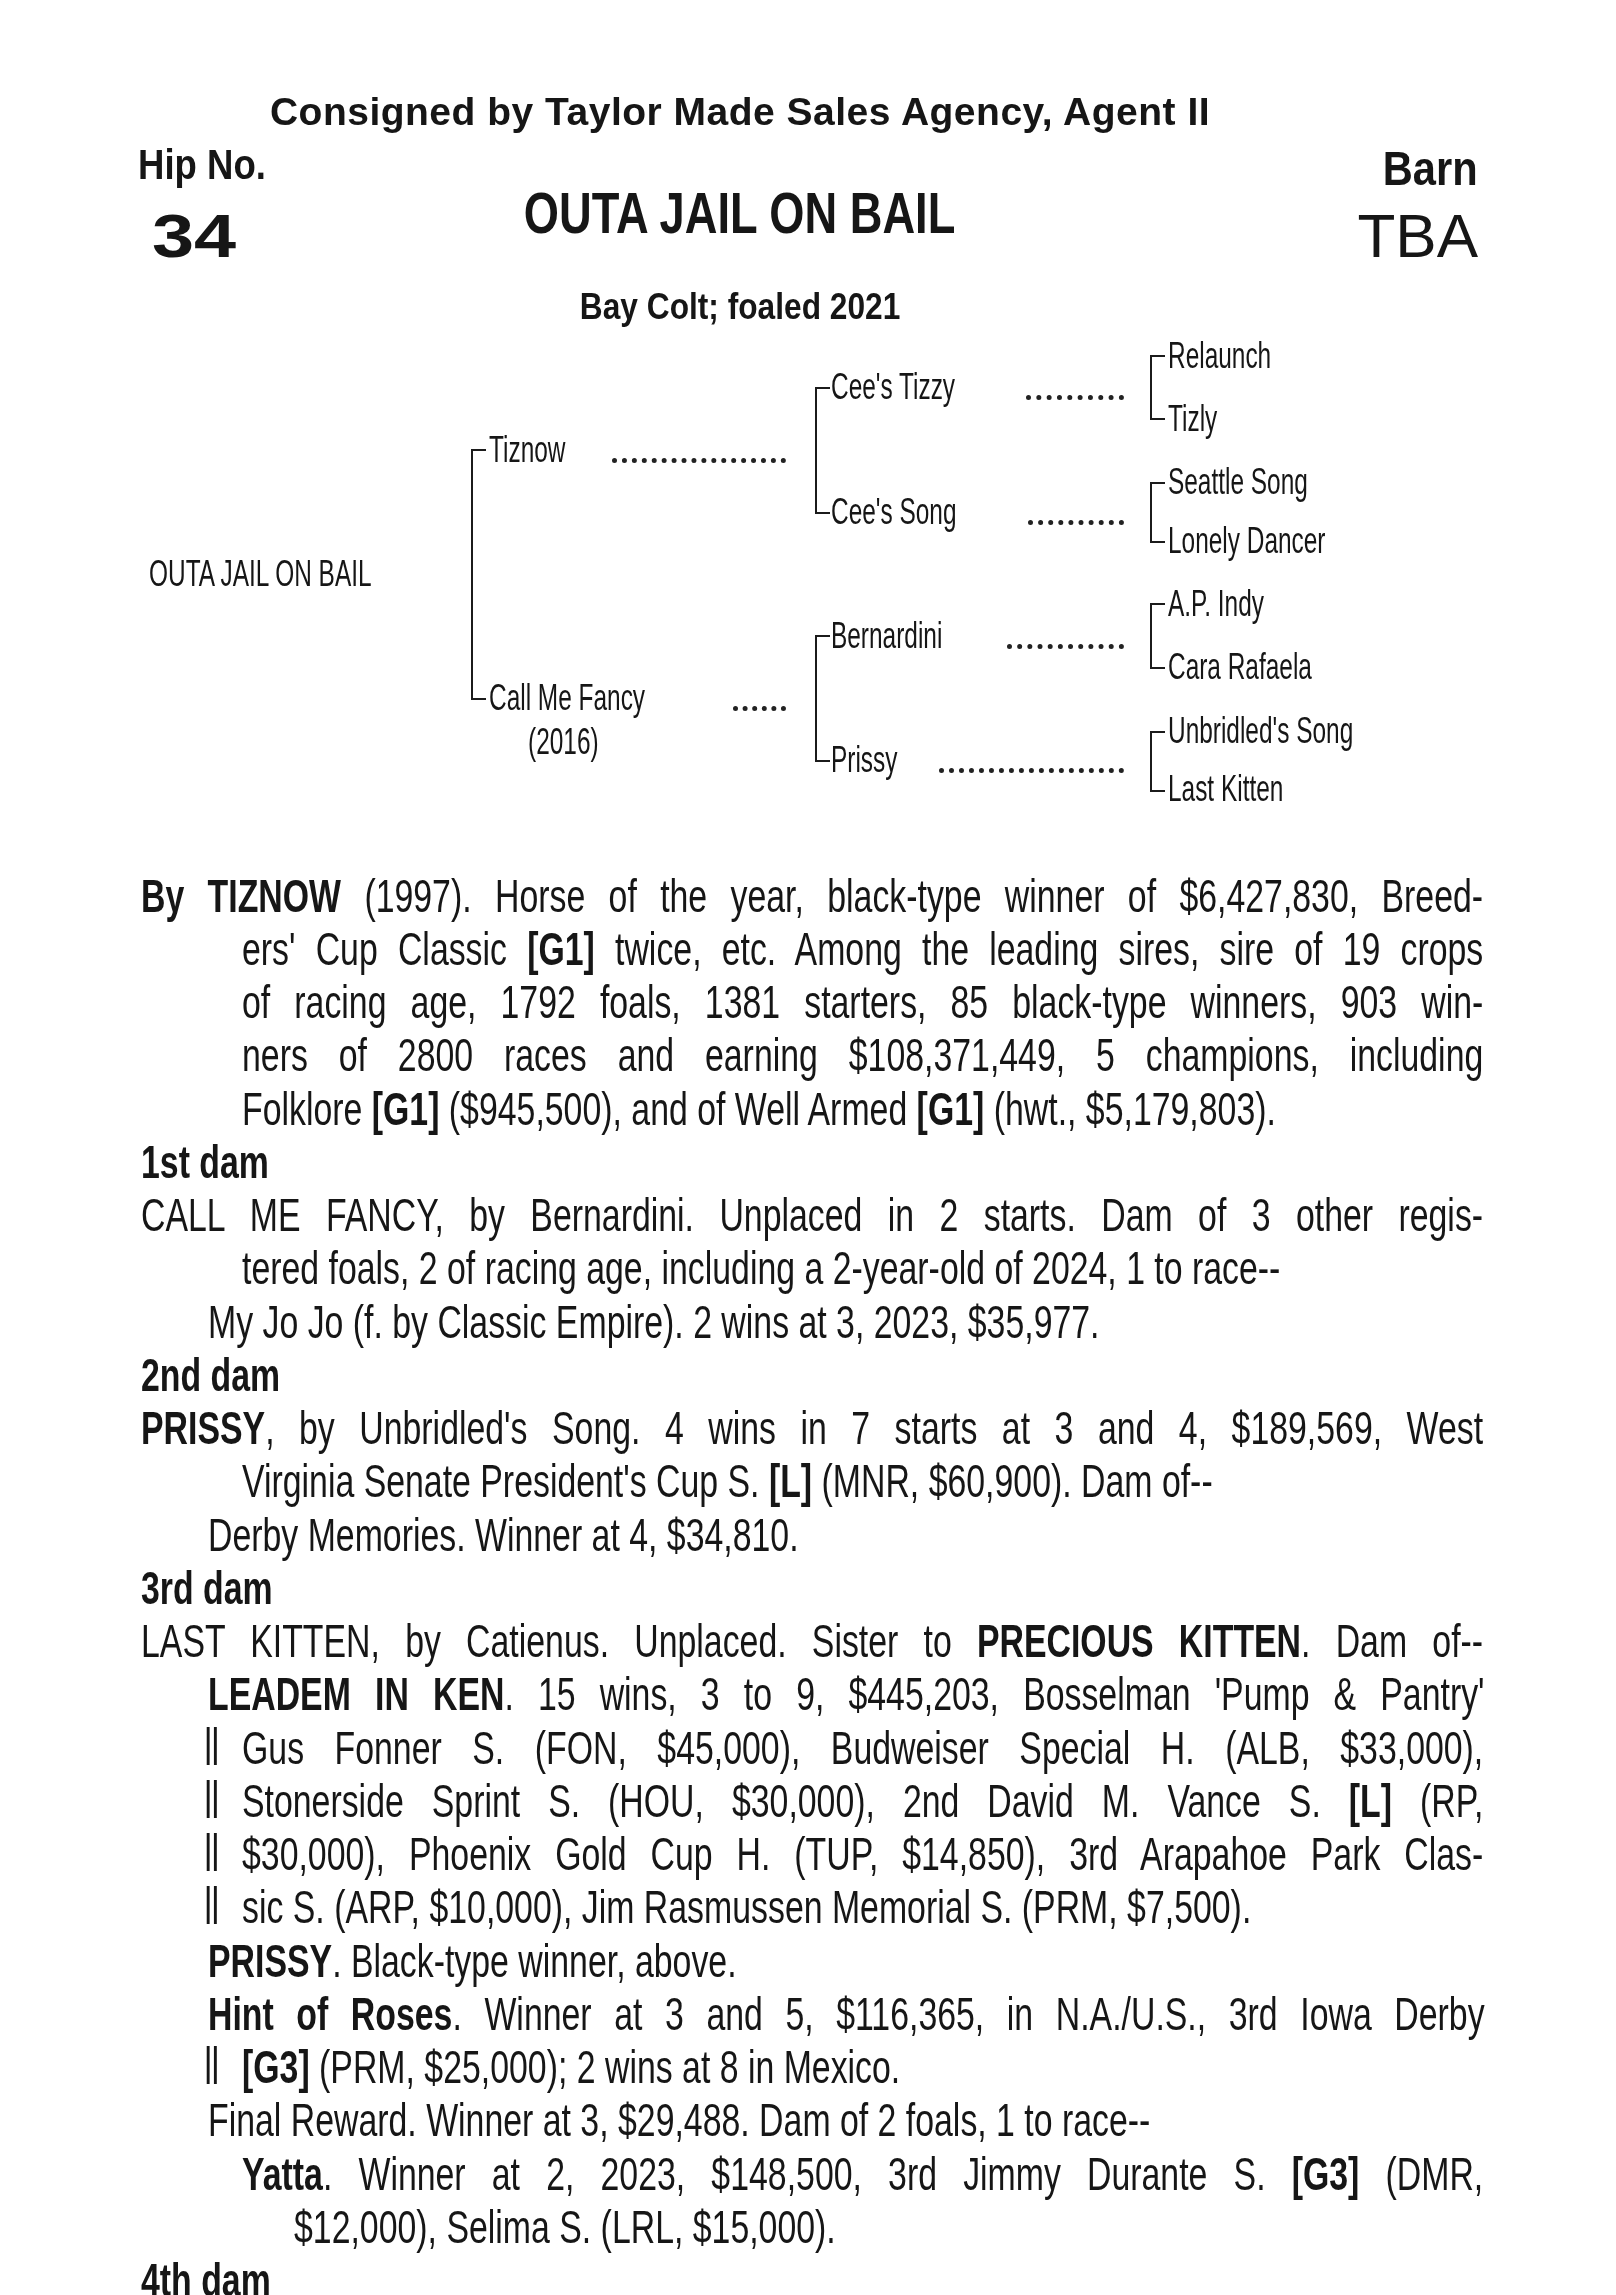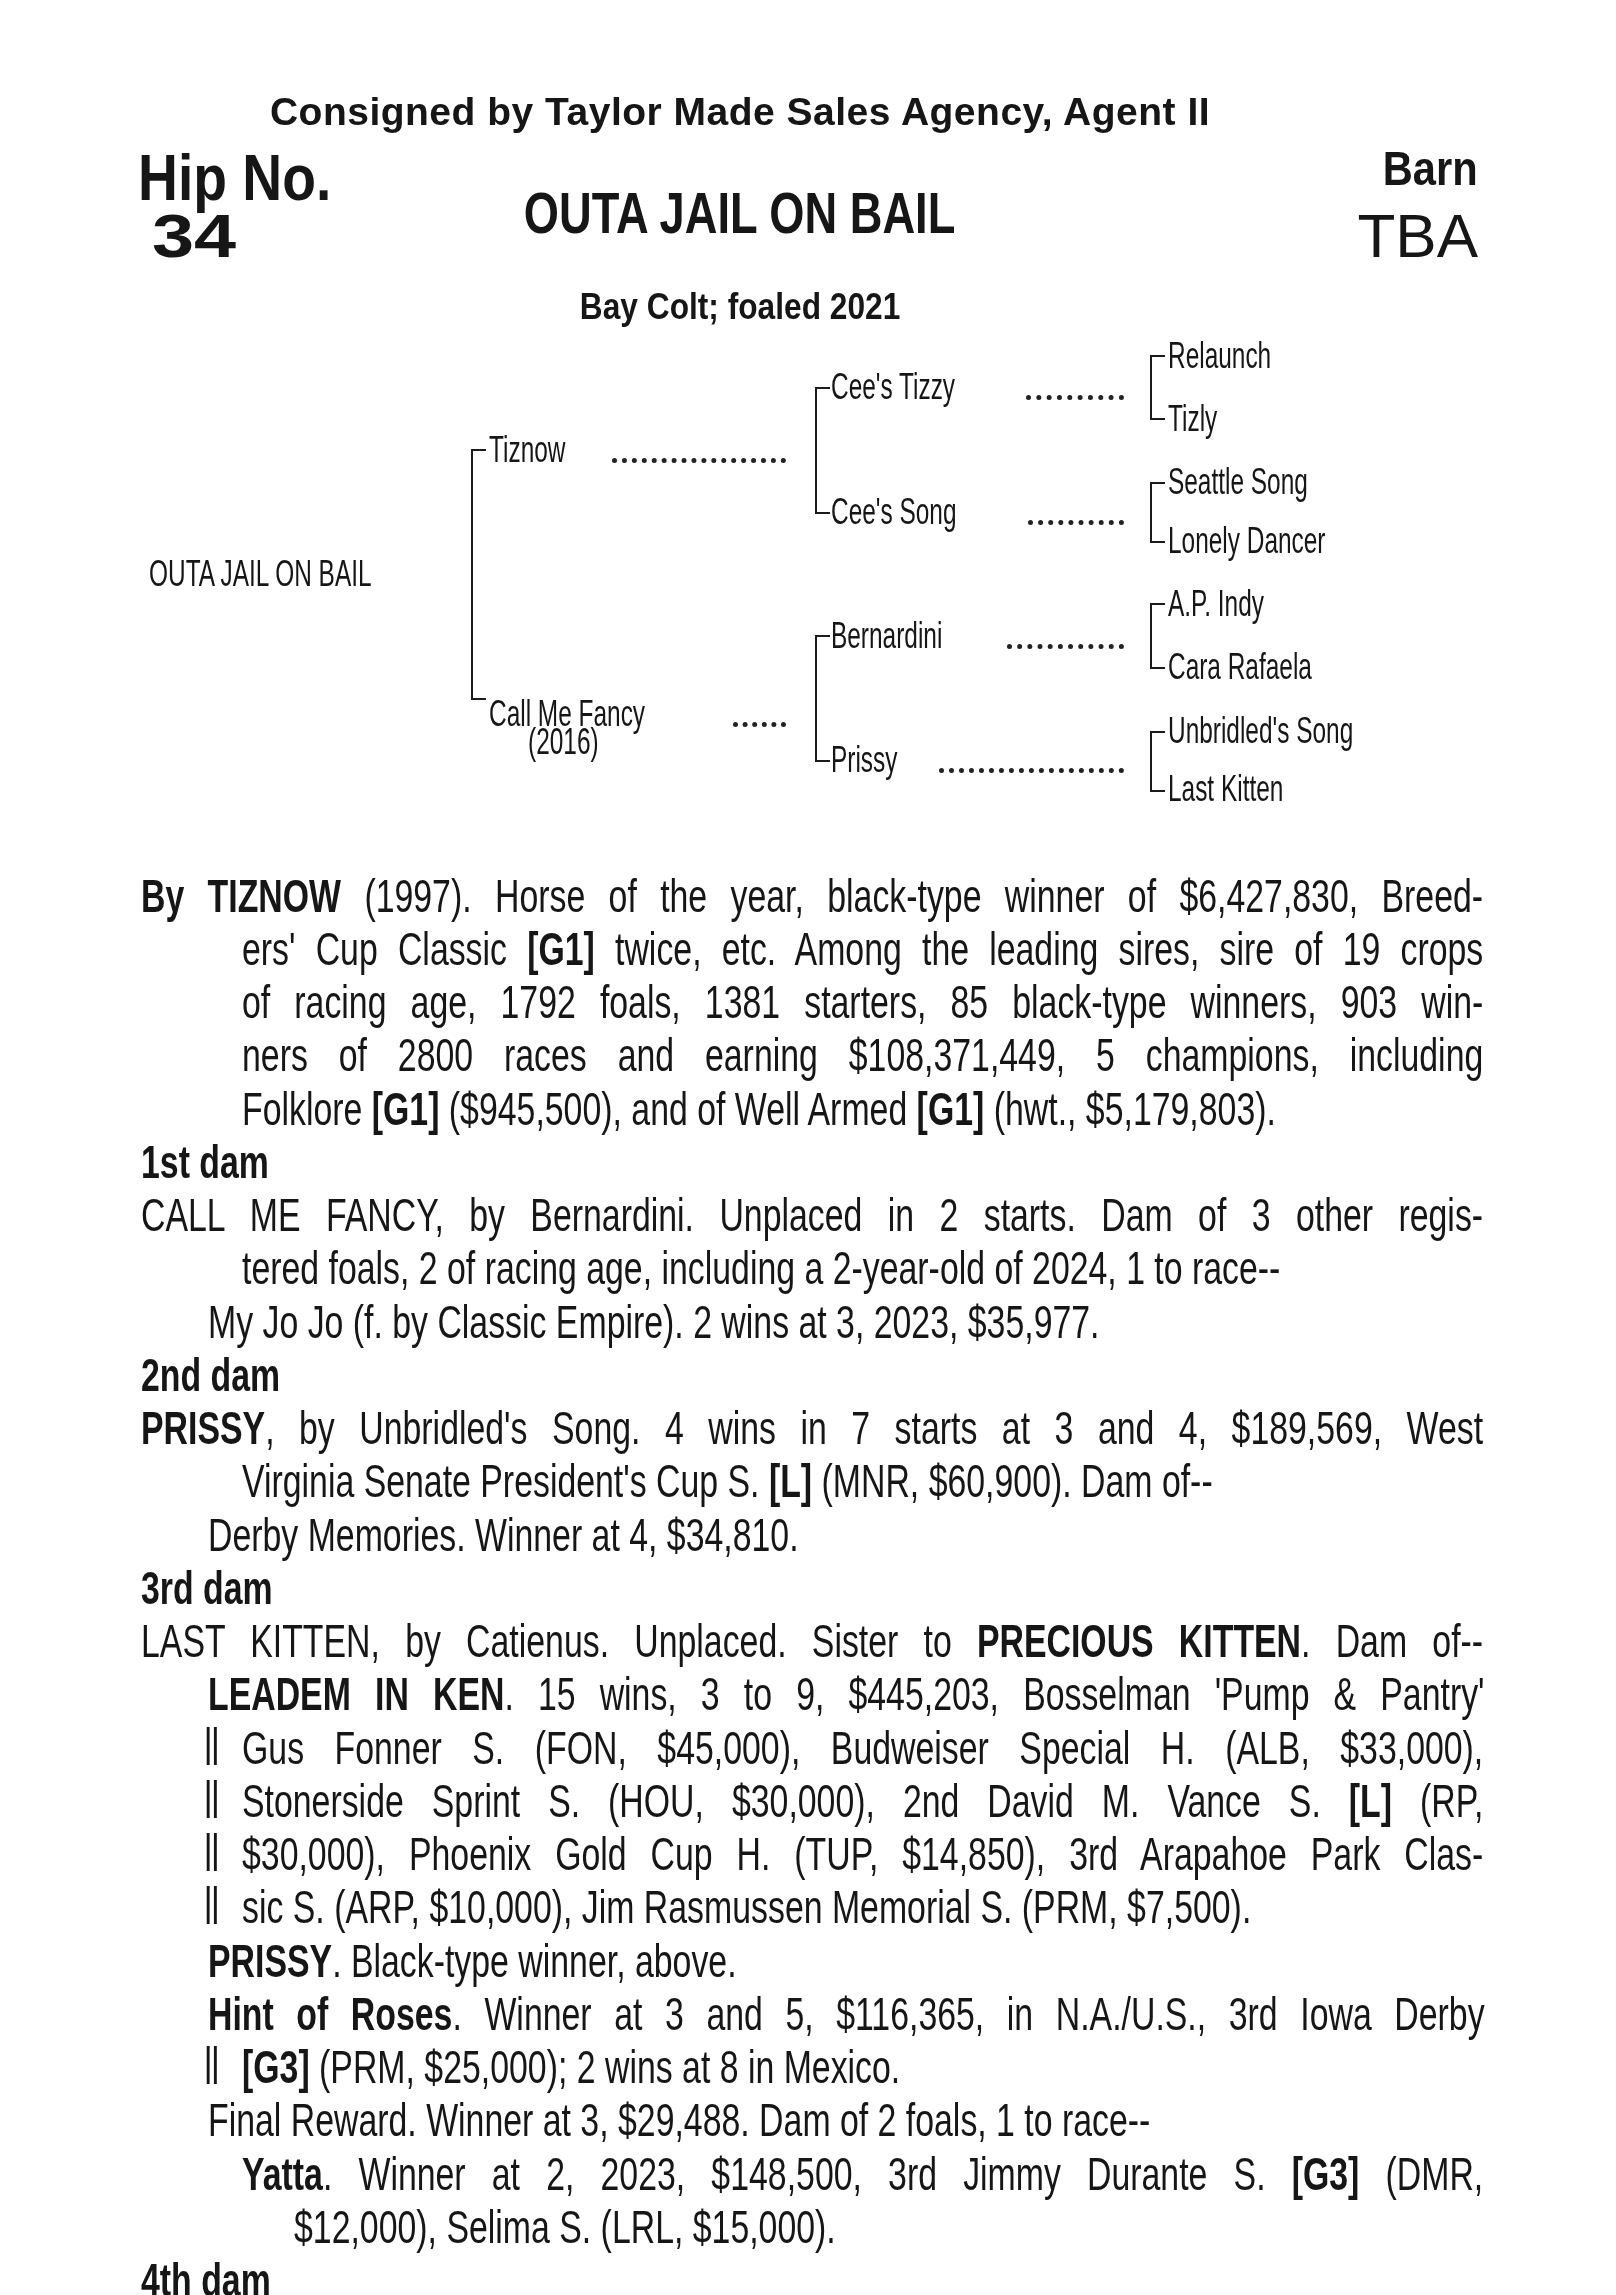--- a/index.html
+++ b/index.html
@@ -7,21 +7,21 @@
         font-family:"Liberation Sans",sans-serif;color:#161616;overflow:hidden}
 
   
   .hcenter{position:absolute;left:0;width:1480px;text-align:center;white-space:nowrap}
   .consigned{top:90px;font-size:39px;font-weight:bold;letter-spacing:0.5px}
   .title{top:179px;font-size:58px;font-weight:bold}
   .title .cx{transform:scaleX(0.78);transform-origin:50% 50%}
   .subtitle{top:286px;font-size:36px;font-weight:bold}
   .subtitle .cx{transform:scaleX(0.88);transform-origin:50% 50%}
   .cx{display:inline-block;white-space:nowrap}
-  .hiplbl{position:absolute;left:138px;top:140px;font-size:65px;font-weight:bold}
+  .hiplbl{position:absolute;left:138px;top:140px;font-size:43px;font-weight:bold}
   .hiplbl .cx{transform:scaleX(0.85);transform-origin:0 50%}
   .hipnum{position:absolute;left:152px;top:200px;font-size:62px;font-weight:bold}
   .hipnum .cx{transform:scaleX(1.22);transform-origin:0 50%}
   .barnlbl{position:absolute;right:138px;top:140px;font-size:49px;font-weight:bold;text-align:left}
   .barnlbl .cx{transform:scaleX(0.85);transform-origin:100% 50%}
   .barnnum{position:absolute;right:138px;top:200px;font-size:62px;font-weight:normal;text-align:right}
 
   
   #tree{position:absolute;left:0;top:321px;width:1616px;height:606px}
   .tnode{position:absolute;height:51px;line-height:51px;display:flex;align-items:center}
@@ -66,21 +66,21 @@
   </div>
 
   <div id="tree">
       <div class="tnode" style="left: 149px; top: 227px;">
         <span class="tname">OUTA JAIL ON BAIL</span>
       </div>
       <div class="tnode" style="left: 489px; top: 103px; width: 300px;">
         <span class="tname">Tiznow</span>
         <span class="leader"></span>
       </div>
-      <div class="tnode" style="left: 489px; top: 351px; width: 300px; margin-top: 16px;">
+      <div class="tnode" style="left: 489px; top: 351px; width: 300px;">
         <span class="tname">Call Me Fancy</span>
         <span class="leader"></span>
       </div>
       <div class="tnode" style="left: 528px; top: 395px;">
         <span class="tname">(2016)</span>
       </div>
       <div class="tnode" style="left: 831px; top: 40px; width: 296px;">
         <span class="tname">Cee's Tizzy</span>
         <span class="leader"></span>
       </div>

